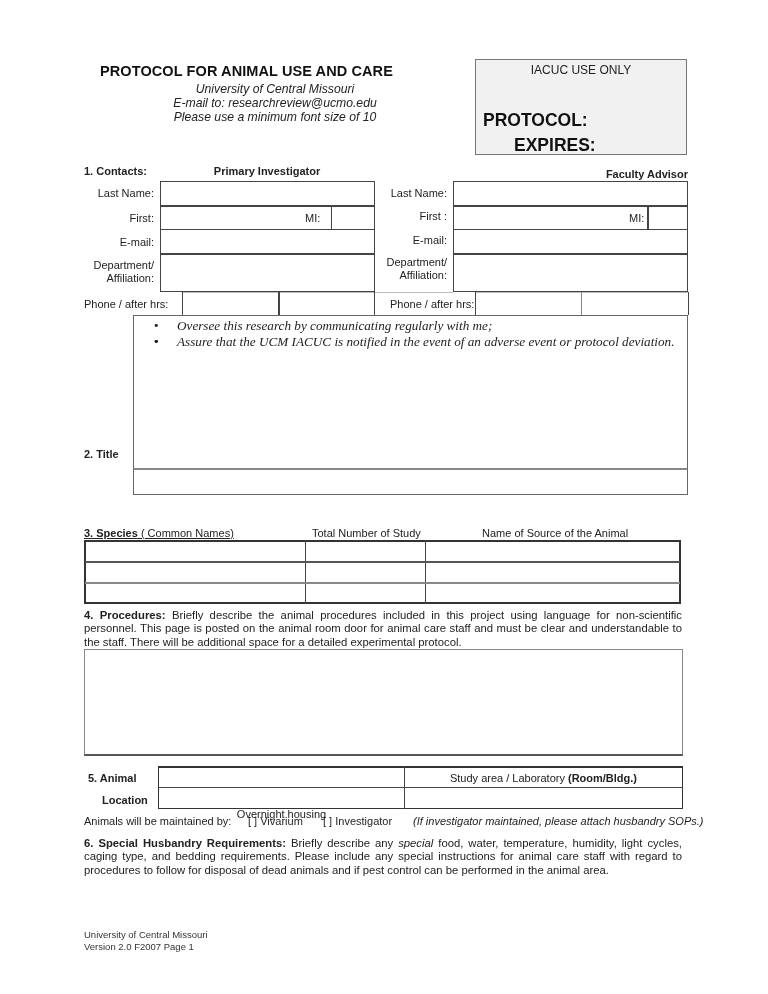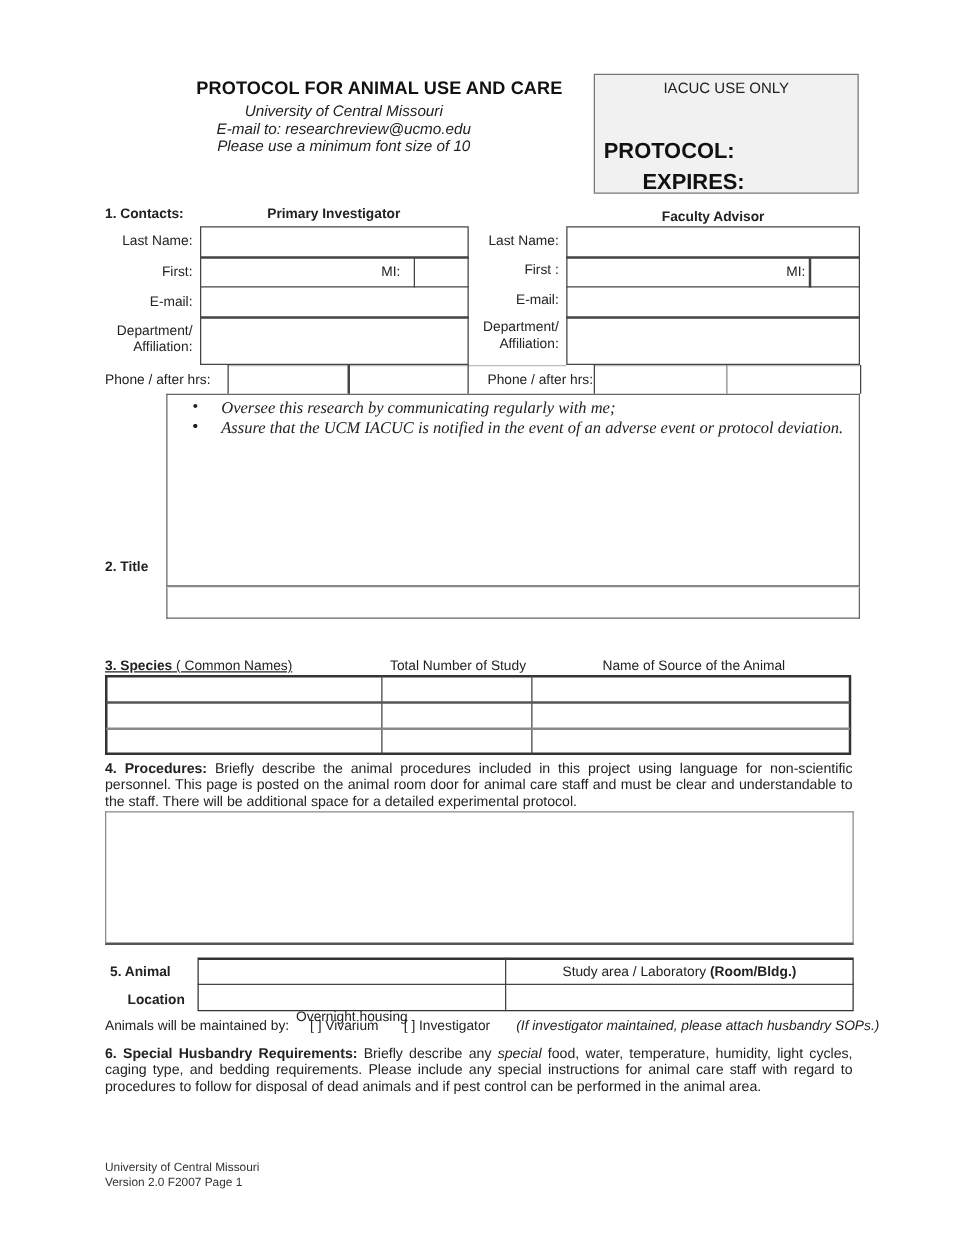--- a/index.html
+++ b/index.html
@@ -1,19 +1,19 @@
 <!DOCTYPE html>
 <html><head>
 <meta charset="utf-8">
 <style>
   html, body { margin:0; padding:0; background:#ffffff; }
   body { width:768px; height:994px; position:relative; overflow:hidden;
          font-family:"Liberation Sans", sans-serif; color:#111; }
   .abs { position:absolute; }
-  .hdr-title { left:100px; top:63px; width:350px; text-align:right; font-weight:bold; font-size:14.5px; letter-spacing:0.1px; }
+  .hdr-title { left:100px; top:63px; width:350px; text-align:left; font-weight:bold; font-size:14.5px; letter-spacing:0.1px; }
   .hdr-sub { left:100px; width:350px; text-align:center; font-style:italic; font-size:12.2px; color:#222; }
   .iacuc { left:475px; top:59px; width:212px; height:96px; background:#f1f1f1; border:1px solid #777; box-sizing:border-box; }
   .iacuc-label { position:absolute; left:0; right:0; top:3px; text-align:center; font-size:12px; color:#222; }
   .iacuc-big { position:absolute; font-weight:bold; font-size:17.5px; color:#111; }
   .lbl { font-size:11px; color:#222; white-space:nowrap; }
   .r { text-align:right; }
   .b { font-weight:bold; }
   .box { position:absolute; border:1px solid #444; box-sizing:border-box; background:#fff; }
   .hline { position:absolute; height:0; border-top:1px solid #444; }
   .hline.thick { border-top:2px solid #444; }
@@ -35,21 +35,21 @@
 <div class="abs hdr-sub" style="top:110px;">Please use a minimum font size of 10</div>
 
 <div class="abs iacuc">
   <div class="iacuc-label">IACUC USE ONLY</div>
   <div class="iacuc-big" style="left:7px; top:50px;text-align:center;">PROTOCOL:</div>
   <div class="iacuc-big" style="left:38px; top:75px;">EXPIRES:</div>
 </div>
 
 <div class="abs lbl b" style="left:84px; top:165px;">1.  Contacts:</div>
 <div class="abs lbl b" style="left:160px; top:165px; width:214px; text-align:center;">Primary Investigator</div>
-<div class="abs lbl b" style="left:453px; top:168px; width:235px; text-align:center;">Faculty Advisor</div>
+<div class="abs lbl b" style="left:453px; top:168px; width:235px; text-align:right;">Faculty Advisor</div>
 
 <div class="abs lbl r" style="left:60px; width:94px; top:187px;">Last Name:</div>
 <div class="abs lbl r" style="left:60px; width:94px; top:212px;">First:</div>
 <div class="abs lbl r" style="left:60px; width:94px; top:236px;">E-mail:</div>
 <div class="abs lbl r" style="left:60px; width:94px; top:259px; line-height:13px;">
   <span>Department/</span><br>
   <span>Affiliation:</span>
 </div>
 <div class="abs lbl" style="left:84px; top:298px;">Phone / after hrs:</div>
 

